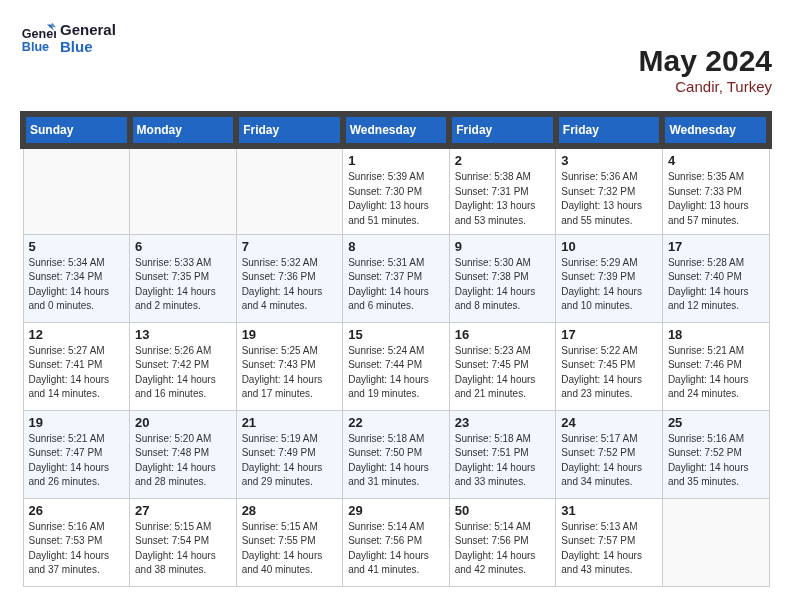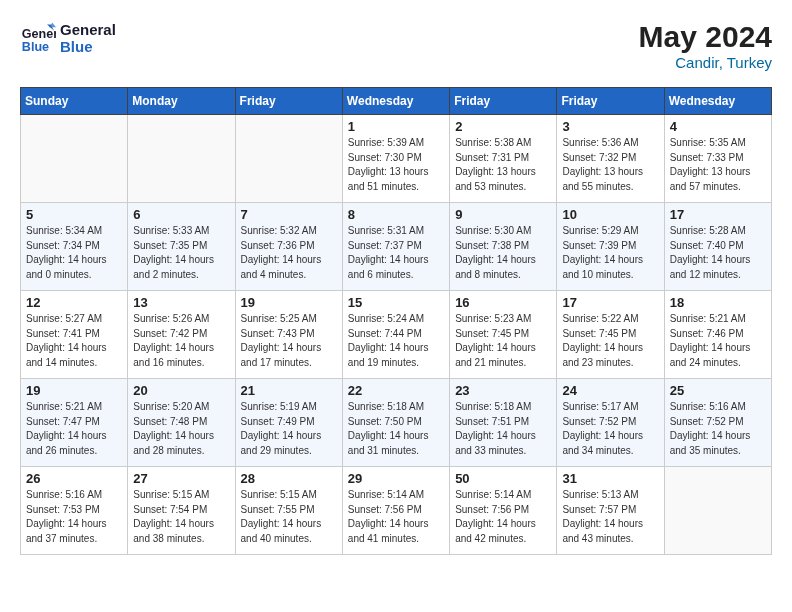--- a/index.html
+++ b/index.html
@@ -25,38 +25,39 @@
       width: 36px;
       height: 36px;
     }
     .title-block {
       text-align: right;
     }
     .month-year {
       font-size: 30px;
       font-weight: bold;
       color: #222;
+      margin-top: 24px;
     }
     .location {
       font-size: 15px;
-      color: #0369a1;
+      color: #7f1d1d;
     }
     table {
       width: 100%;
       border-collapse: collapse;
       table-layout: fixed;
     }
     th {
       background: #2166c2;
       color: #fff;
       font-size: 12px;
       font-weight: bold;
       padding: 6px 4px;
       text-align: left;
-      border: 1px solid #404040;
+      border: 6px solid #404040;
     }
     td {
       border: 1px solid #ccc;
       vertical-align: top;
       padding: 4px 5px;
       font-size: 10px;
       color: #222;
       height: 88px;
       background: #fff;
     }

